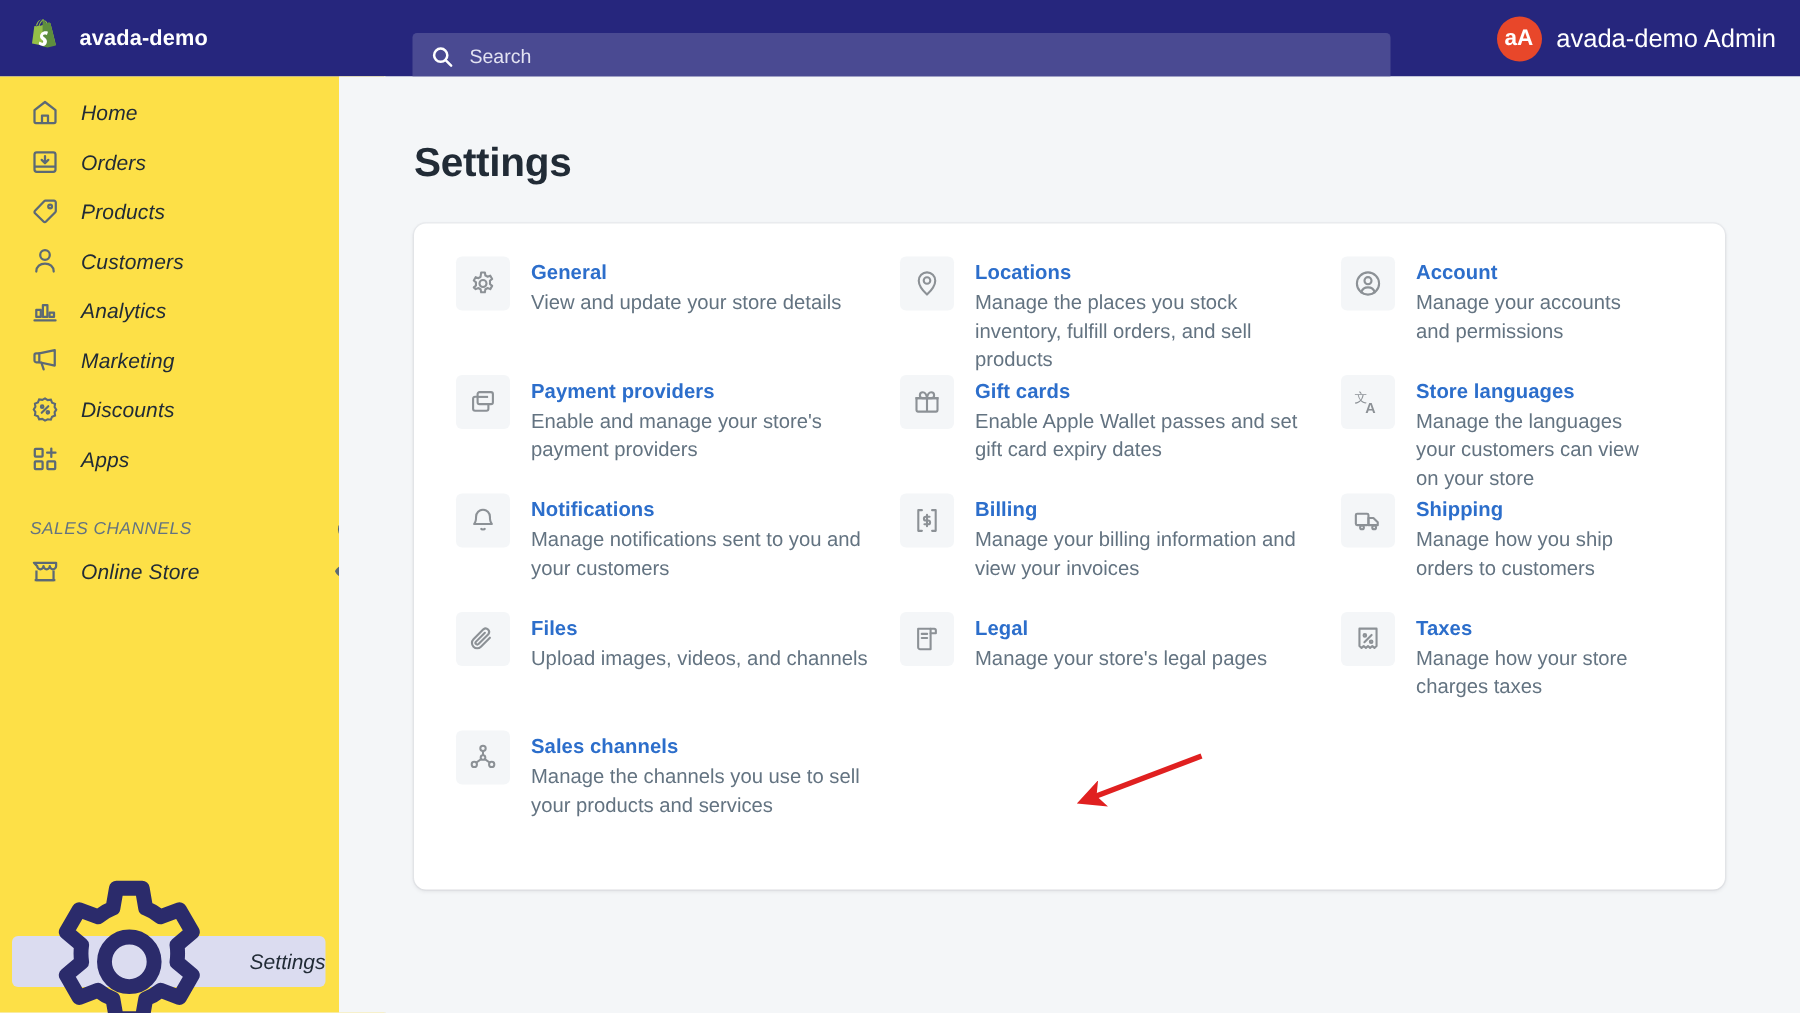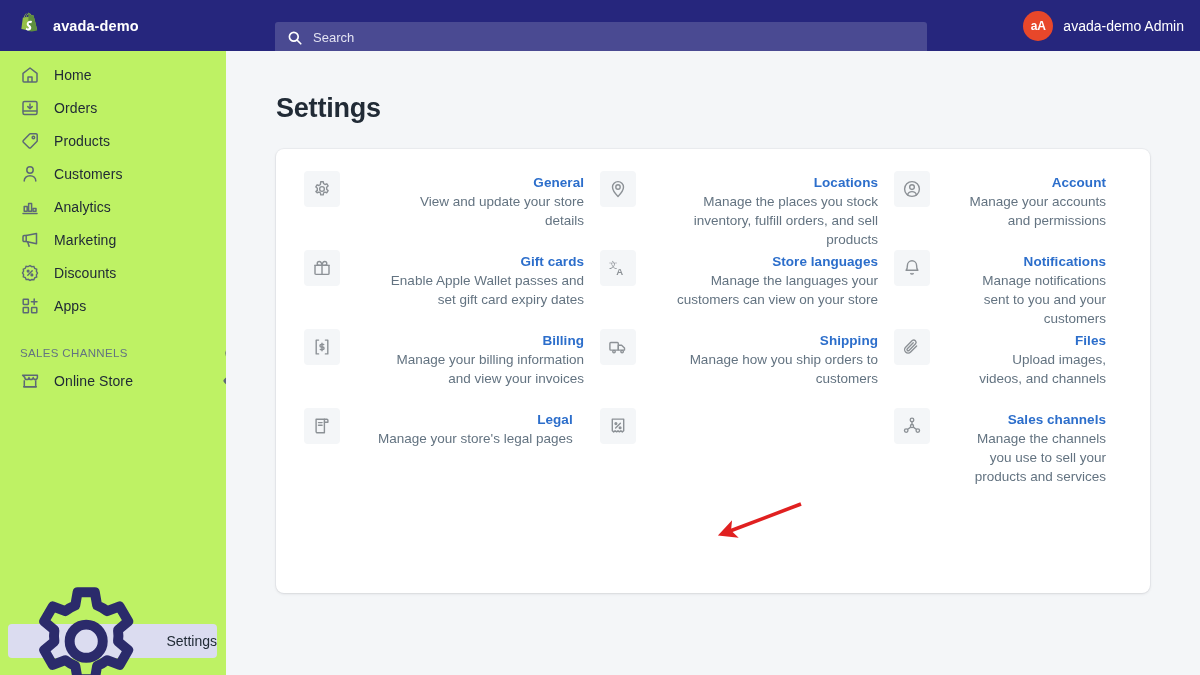--- a/index.html
+++ b/index.html
@@ -44,30 +44,31 @@
   }
   .search-input::placeholder { color: #e3e3f2; opacity: 1; }
   .userwrap {
     position: absolute; right: 16px; top: 0; height: 51px;
     display: flex; align-items: center; gap: 10px;
   }
   .avatar {
     width: 30px; height: 30px; border-radius: 50%;
     background: #e8472a;
     display: flex; align-items: center; justify-content: center;
-    color: #fff; font-size: 12px; font-weight: bold;
-  }
-  .username { color: #ffffff; font-size: 14px; }
+    color: #fff; font-size: 15px; font-weight: bold;
+  }
+  .username { color: #ffffff; font-size: 17px; }
 
   
   .sidebar {
     position: absolute; top: 51px; left: 0;
     width: 257px; height: 624px;
-    background: #bef264;
+    background: #fde047;
     border-right: 1px solid #dfe3e8;
+    font-style: italic;
   }
   .nav-list { padding-top: 9px; }
   .nav-item {
     height: 30px; margin: 0 8px 3px 8px;
     display: flex; align-items: center; gap: 14px;
     padding-left: 12px;
     border-radius: 4px;
     cursor: pointer;
     position: relative;
   }
@@ -113,38 +114,38 @@
     background: #ffffff;
     border-radius: 8px;
     box-shadow: 0 0 0 1px rgba(63,63,68,0.04), 0 1px 3px rgba(63,63,68,0.13);
     padding: 22px 28px 0 28px;
   }
   .grid {
     display: grid;
     grid-template-columns: 296px 294px auto;
     grid-auto-rows: 79px;
   }
-  .cell { display: flex; gap: 14px; padding-right: 16px; text-align: right; }
+  .cell { display: flex; gap: 14px; padding-right: 16px; }
   .cell.empty { visibility: hidden; }
   .tile {
     width: 36px; height: 36px; flex: none;
     background: #f4f6f8;
     border-radius: 4px;
     display: flex; align-items: center; justify-content: center;
   }
   .tile svg { width: 20px; height: 20px; display: block; }
   .cell-body { padding-top: 2px; }
   .cell-title {
     font-size: 13.5px; color: #2c6ecb; font-weight: bold;
     letter-spacing: .05px; cursor: pointer; display: inline-block;
     line-height: 17px;
   }
   .cell-desc {
     font-size: 13.5px; color: #637381; line-height: 19px;
-    margin-top: 1px; max-width: 248px; margin-left: 24px;
+    margin-top: 1px; max-width: 248px;
   }
 
   
   .arrow-layer {
     position: absolute; top: 0; left: 0;
     width: 1200px; height: 675px;
     pointer-events: none;
   }
 </style>
 </head>
@@ -321,20 +322,33 @@
             <circle cx="10" cy="8.1" r="2.35"></circle>
             <path d="M5.5 16c.55-2.2 2.3-3.4 4.5-3.4s3.95 1.2 4.5 3.4"></path>
           </svg>
         </div>
         <div class="cell-body">
           <a class="cell-title">Account</a>
           <div class="cell-desc">Manage your accounts and permissions</div>
         </div>
       </div>
 
+      <div class="cell">
+        <div class="tile">
+          <svg viewBox="0 0 20 20" fill="none" stroke="#8c9196" stroke-width="1.4" stroke-linejoin="round">
+            <rect x="6.4" y="3.4" width="10.2" height="8" rx="1.3"></rect>
+            <path d="M13.6 11.4v3.1a1.3 1.3 0 0 1-1.3 1.3H4.7a1.3 1.3 0 0 1-1.3-1.3V7.8a1.3 1.3 0 0 1 1.3-1.3h1.7"></path>
+            <path d="M6.4 6.6h7"></path>
+          </svg>
+        </div>
+        <div class="cell-body">
+          <a class="cell-title">Payment providers</a>
+          <div class="cell-desc">Enable and manage your store's payment providers</div>
+        </div>
+      </div>
 
       <div class="cell">
         <div class="tile">
           <svg viewBox="0 0 20 20" fill="none" stroke="#8c9196" stroke-width="1.4" stroke-linejoin="round">
             <rect x="3" y="7.4" width="14" height="9" rx="1"></rect>
             <path d="M2.2 7.4h15.6M10 7.4v9"></path>
             <path d="M10 7.4S9.4 3.5 7.2 3.5a1.9 1.9 0 0 0 0 3.9z"></path>
             <path d="M10 7.4s.6-3.9 2.8-3.9a1.9 1.9 0 0 1 0 3.9z"></path>
           </svg>
         </div>
@@ -426,20 +440,24 @@
       </div>
 
       <div class="cell">
         <div class="tile">
           <svg viewBox="0 0 20 20" fill="none" stroke="#8c9196" stroke-width="1.4" stroke-linejoin="round" stroke-linecap="round">
             <path d="M4.3 3.1h11.4v11.6l-1.4 1.2-1.4-1.2-1.5 1.2-1.4-1.2-1.4 1.2-1.5-1.2-1.4 1.2-1.4-1.2z"></path>
             <path d="M7.6 12.1l4.8-4.8"></path>
             <circle cx="7.9" cy="7.6" r=".85"></circle>
             <circle cx="12.1" cy="11.8" r=".85"></circle>
           </svg>
+        </div>
+        <div class="cell-body">
+          <a class="cell-title">Taxes</a>
+          <div class="cell-desc">Manage how your store charges taxes</div>
         </div>
       </div>
 
       <div class="cell">
         <div class="tile">
           <svg viewBox="0 0 20 20" fill="none" stroke="#8c9196" stroke-width="1.35" stroke-linejoin="round">
             <circle cx="10" cy="3.9" r="1.8"></circle>
             <circle cx="10" cy="10" r="1.55"></circle>
             <circle cx="4.2" cy="14.6" r="1.75"></circle>
             <circle cx="15.8" cy="14.6" r="1.75"></circle>

